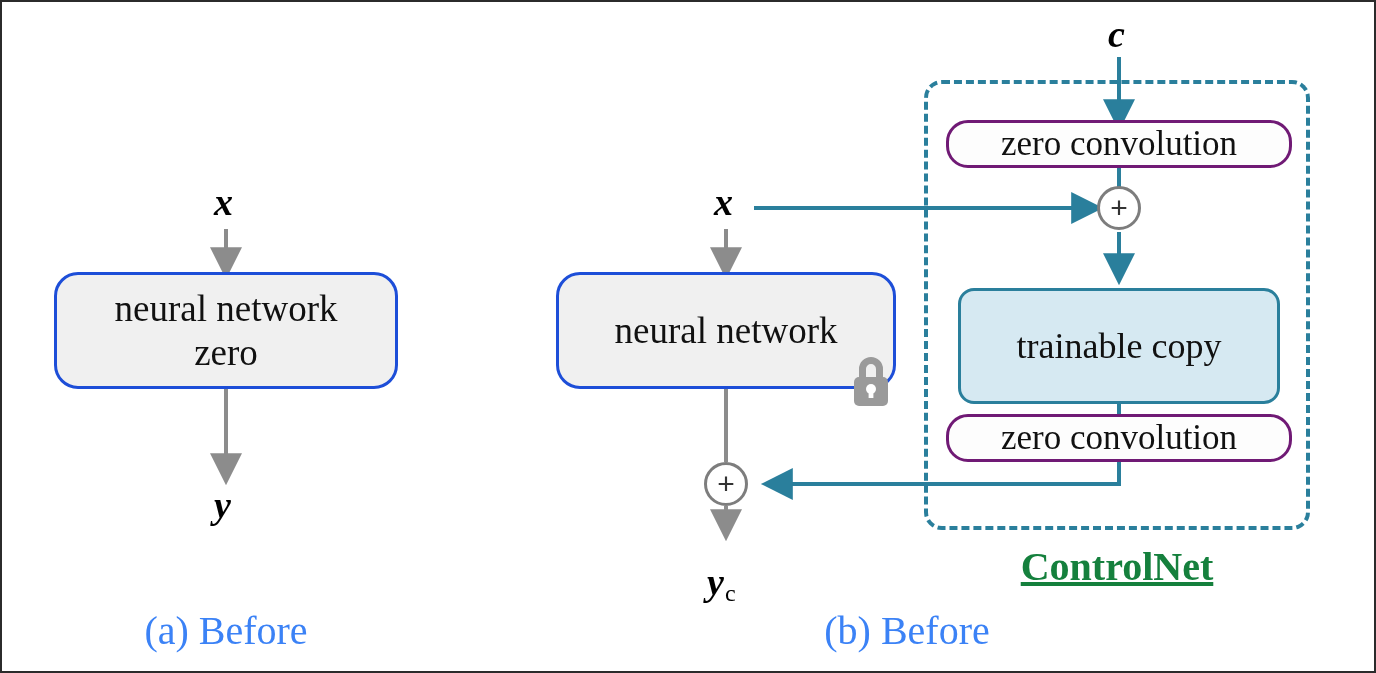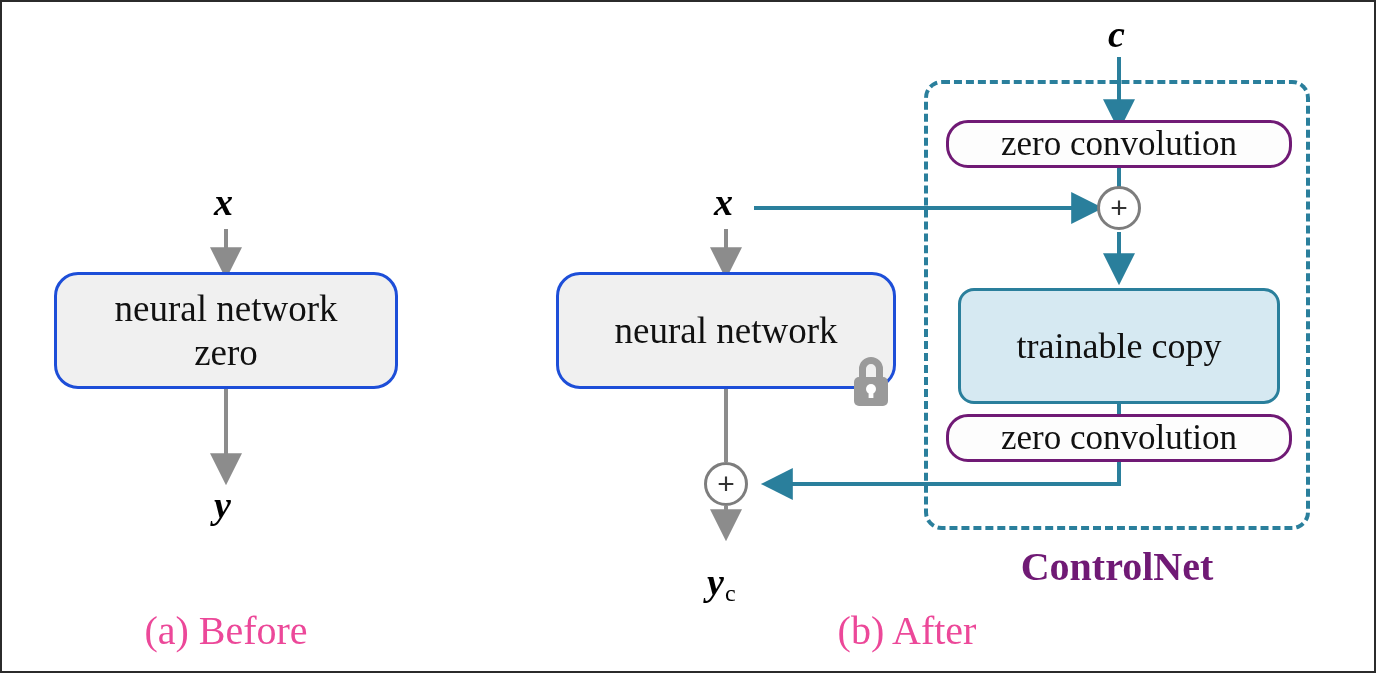--- a/index.html
+++ b/index.html
@@ -71,32 +71,33 @@
     font-weight: normal;
     vertical-align: baseline;
     position: relative;
     top: 6px;
     left: 1px;
   }
   .caption {
     position: absolute;
     font-family: "Liberation Serif", "DejaVu Serif", serif;
     font-size: 40px;
-    color: #ec4899;
+    color: #3b82f6;
     white-space: nowrap;
     text-align: center;
   }
   .controlnet-label {
     position: absolute;
     font-family: "Liberation Serif", "DejaVu Serif", serif;
     font-weight: bold;
     font-size: 40px;
-    color: #701a75;
+    color: #15803d;
     white-space: nowrap;
     text-align: center;
+    text-decoration: underline;
   }
   .lock-icon {
     position: absolute;
     width: 52px;
     height: 56px;
   }
   .plus-node {
     position: absolute;
     width: 44px;
     height: 44px;
@@ -211,15 +212,15 @@
   <div class="plus-node" style="left:702px; top:460px;">
     <span>+</span>
   </div>
 
   <div class="var-label" style="left:705px; top:558px;">
     <span>y</span><span class="sub">c</span>
   </div>
 
   <div class="controlnet-label" style="left:922px; top:541px; width:386px;">ControlNet</div>
 
-  <div class="caption" style="left:742px; top:605px; width:326px;">(b) After</div>
+  <div class="caption" style="left:742px; top:605px; width:326px;">(b) Before</div>
 
 </div>
 
 </body></html>

